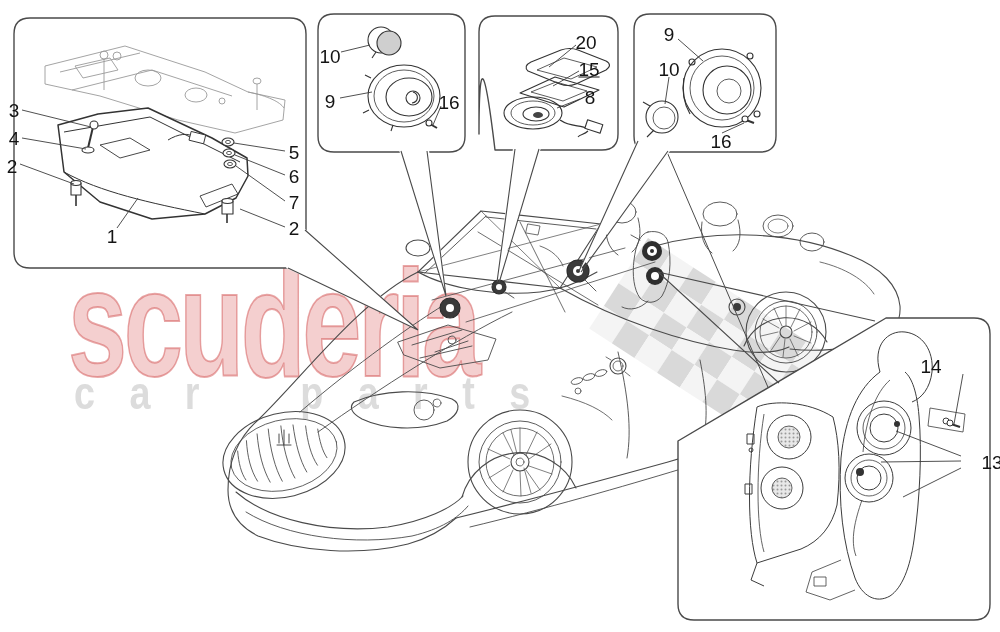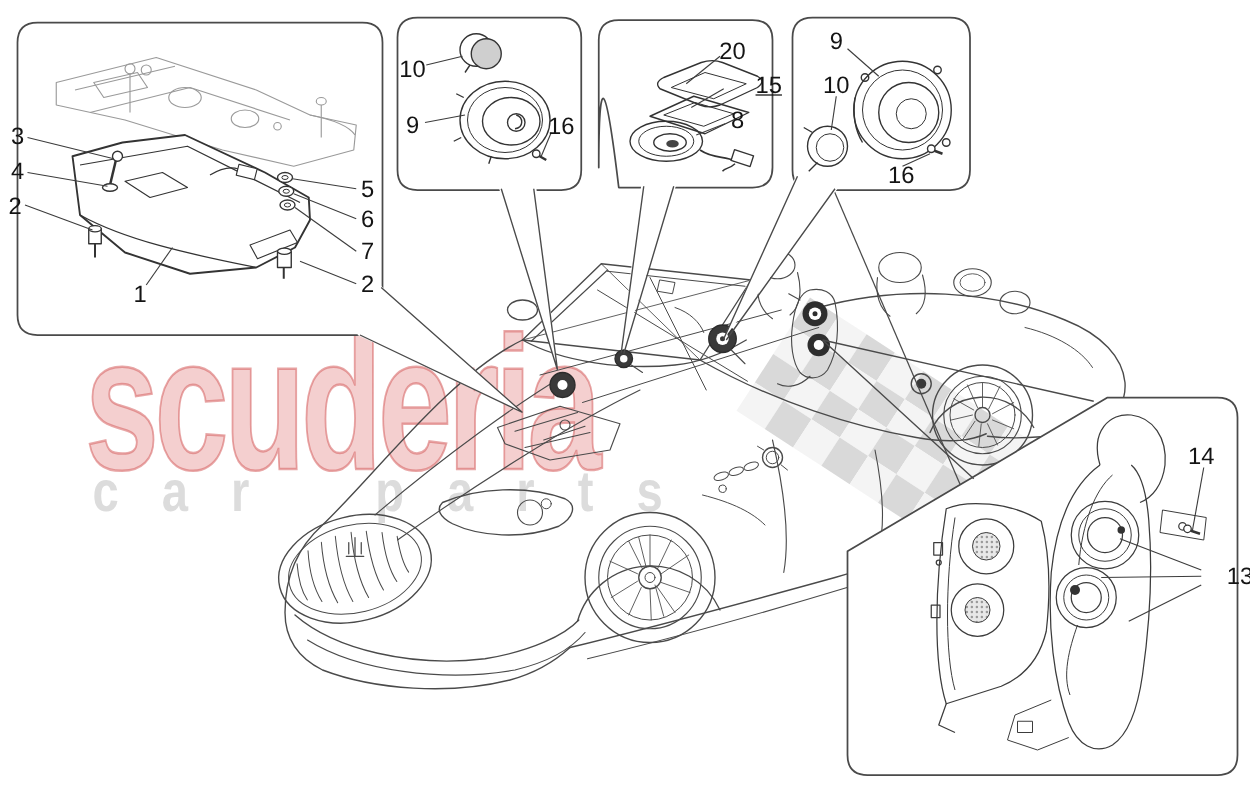--- a/index.html
+++ b/index.html
@@ -417,21 +417,21 @@
       <div class="part-label" style="left: 12px; top: 166px;">2</div>
       <div class="part-label" style="left: 294px; top: 152px;">5</div>
       <div class="part-label" style="left: 294px; top: 176px;">6</div>
       <div class="part-label" style="left: 294px; top: 202px;">7</div>
       <div class="part-label" style="left: 294px; top: 228px;">2</div>
       <div class="part-label" style="left: 112px; top: 236px;">1</div>
       <div class="part-label" style="left: 330px; top: 56px;">10</div>
       <div class="part-label" style="left: 330px; top: 101px;">9</div>
       <div class="part-label" style="left: 449px; top: 102px;">16</div>
       <div class="part-label" style="left: 586px; top: 42px;">20</div>
-      <div class="part-label" style="left: 615px; top: 69px; text-decoration: underline;">15</div>
+      <div class="part-label" style="left: 589px; top: 69px; text-decoration: underline;">15</div>
       <div class="part-label" style="left: 590px; top: 97px;">8</div>
       <div class="part-label" style="left: 669px; top: 34px;">9</div>
       <div class="part-label" style="left: 669px; top: 69px;">10</div>
       <div class="part-label" style="left: 721px; top: 141px;">16</div>
-      <div class="part-label" style="left: 961px; top: 366px; text-align: center;">14</div>
+      <div class="part-label" style="left: 931px; top: 366px; text-align: center;">14</div>
       <div class="part-label" style="left: 992px; top: 462px;">13</div>
     </div>
 </div>
 
 </body></html>

